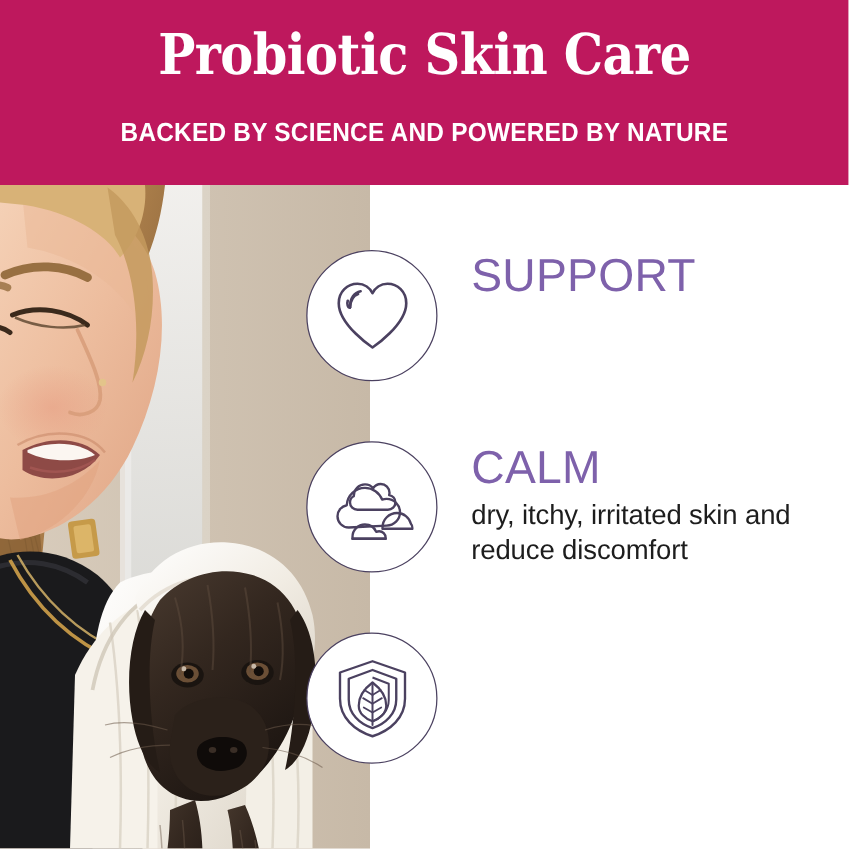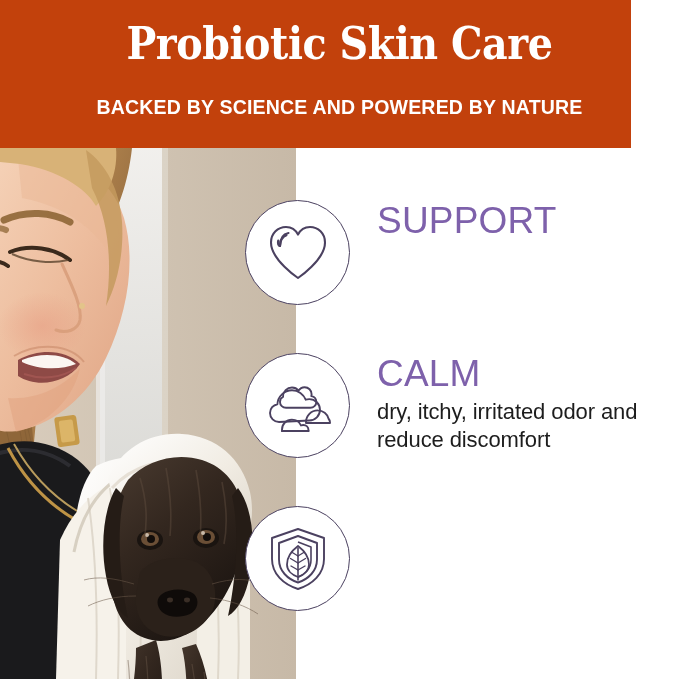--- a/index.html
+++ b/index.html
@@ -20,23 +20,23 @@
     width: 679px;
     height: 679px;
     background: #ffffff;
     overflow: hidden;
   }
 
   
   #header-banner {
     position: absolute;
     left: 0; top: 0;
-    width: 631px;
+    width: 679px;
     height: 148px;
-    background: #c2410c;
+    background: #be185d;
     overflow: hidden;
   }
   #header-title {
     position: absolute;
     left: 0;
     top: 18px;
     width: 679px;
     text-align: center;
     color: #ffffff;
     font-family: "DejaVu Serif", "Liberation Serif", serif;
@@ -355,21 +355,21 @@
                    C64.5 41.9 65 43.1 65 44.4 L65 45 L41 45 Z" stroke="#4b4160" stroke-width="1.9" stroke-linejoin="round"></path>
 
           <path d="M17 51.5 C17 46 21.4 41.6 26.9 41.6 C31 41.6 34.5 44 36 47.5
                    C36.7 47.2 37.5 47 38.3 47 C41.2 47 43.5 49.3 43.5 52.2
                    L43.5 53 L17 53 Z" stroke="#4b4160" stroke-width="1.9" stroke-linejoin="round"></path>
           <path d="M17 53 L43.5 53" stroke="#4b4160" stroke-width="1.9" stroke-linecap="round"></path>
         </svg>
       </div>
       <div class="feature-text">
         <p class="feature-heading">CALM</p>
-        <p class="feature-body">dry, itchy, irritated odor and reduce discomfort</p>
+        <p class="feature-body">dry, itchy, irritated skin and reduce discomfort</p>
       </div>
     </div>
 
     <div class="feature-row" style="top:358px;">
       <div class="feature-icon-badge">
         <svg width="62" height="66" viewBox="0 0 62 66" fill="none">
 
           <path d="M31 3 L57 12 L57 33 C57 48 45.5 58.5 31 63
                    C16.5 58.5 5 48 5 33 L5 12 Z" stroke="#4b4160" stroke-width="1.9" stroke-linejoin="round"></path>
 

